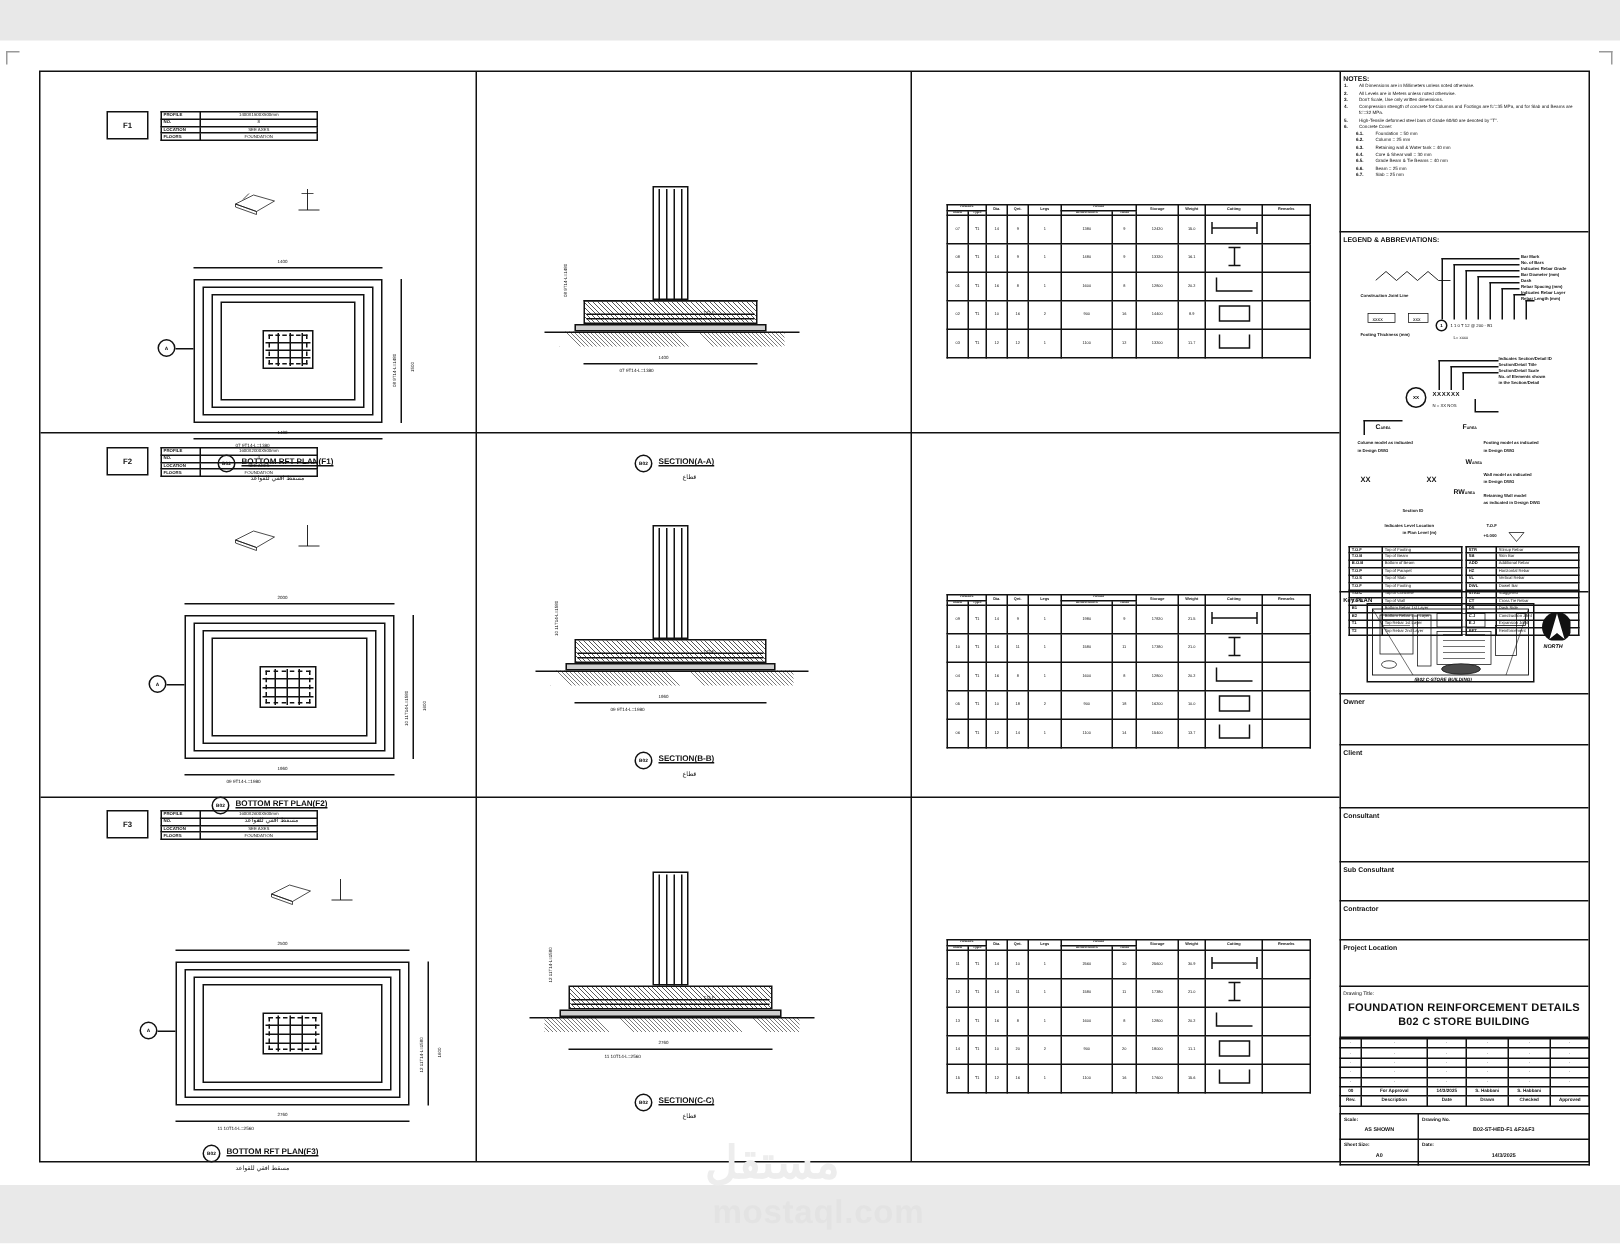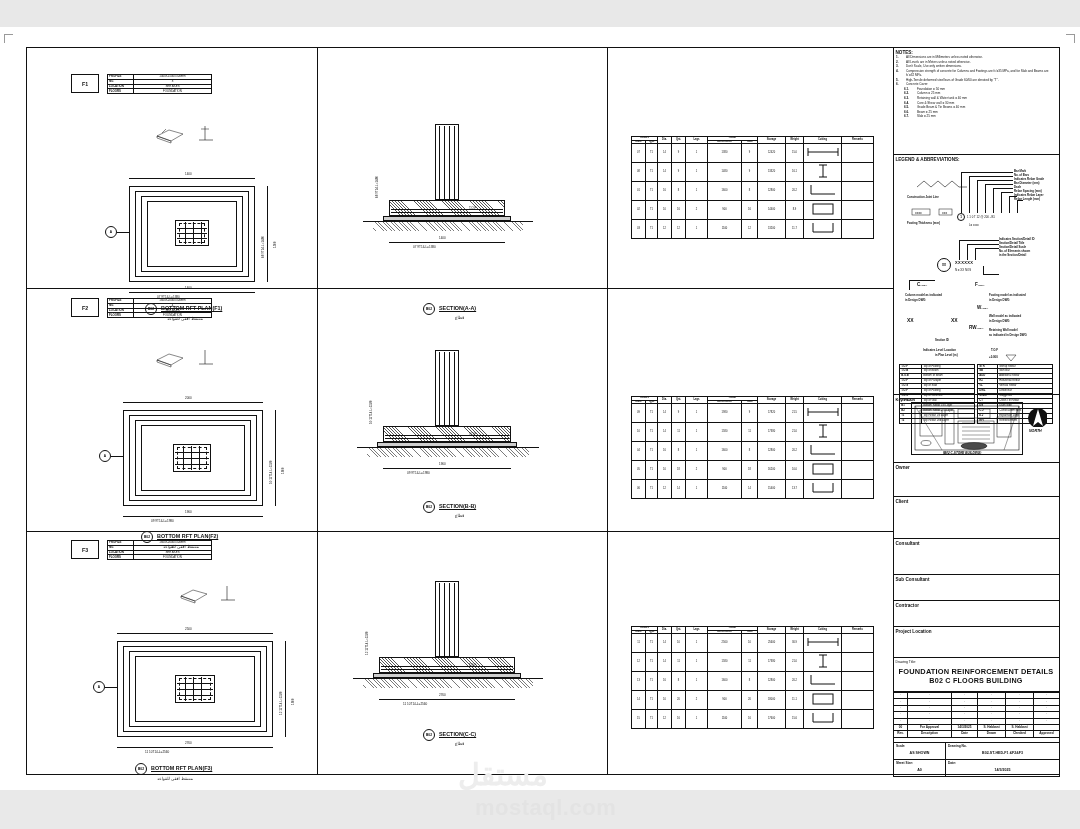--- a/index.html
+++ b/index.html
@@ -205,21 +205,21 @@
   table.foot { border-collapse: collapse; table-layout: fixed; width: 166px; }
   table.foot td {
     border: 0.5px solid #111; color: #111; padding: 1px 2px;
     font-size: 3.2px; vertical-align: top;
   }
   table.foot td .lbl { font-weight: bold; font-size: 3.2px; }
   table.foot td .val { display: block; text-align: center; font-weight: bold; font-size: 3.6px; margin-top: 2.6px; }
 
   
   .wm-ar {
-    position: absolute; left: 458px; top: 757px;
+    position: absolute; left: 470px; top: 757px;
     font-size: 30px; color: #ededed; font-weight: bold; letter-spacing: 1px;
   }
   .wm-en {
     position: absolute; left: 475px; top: 795px;
     font-size: 22px; color: #e3e3e3; font-weight: bold; letter-spacing: 0.5px;
   }
   .callout { position: absolute; font-size: 3px; color: #111; white-space: nowrap; }
   .colstub { position: absolute; border: 0.5px solid #111; }
 </style>
 </head>
@@ -1211,21 +1211,21 @@
       </div>
       <div class="tb-sec" style="top:579px;height:31px">
         <div class="tb-h">Project Location</div>
         <div style="height:18px"></div>
       </div>
 
       <div class="tb-sec" style="top:610px;height:34px">
         <div class="tb-h" style="font-size:3.4px;font-weight:normal">Drawing Title:</div>
         <div class="dt-title">
           <div>FOUNDATION REINFORCEMENT DETAILS</div>
-          <div class="l2">B02 C FLOORS BUILDING</div>
+          <div class="l2">B02 C STORE BUILDING</div>
         </div>
       </div>
 
       <div style="position:absolute;top:644px;left:0;width:166px">
         <table class="rev">
           <colgroup>
               <col style="width:14px">
               <col style="width:44px">
               <col style="width:26px">
               <col style="width:28px">

